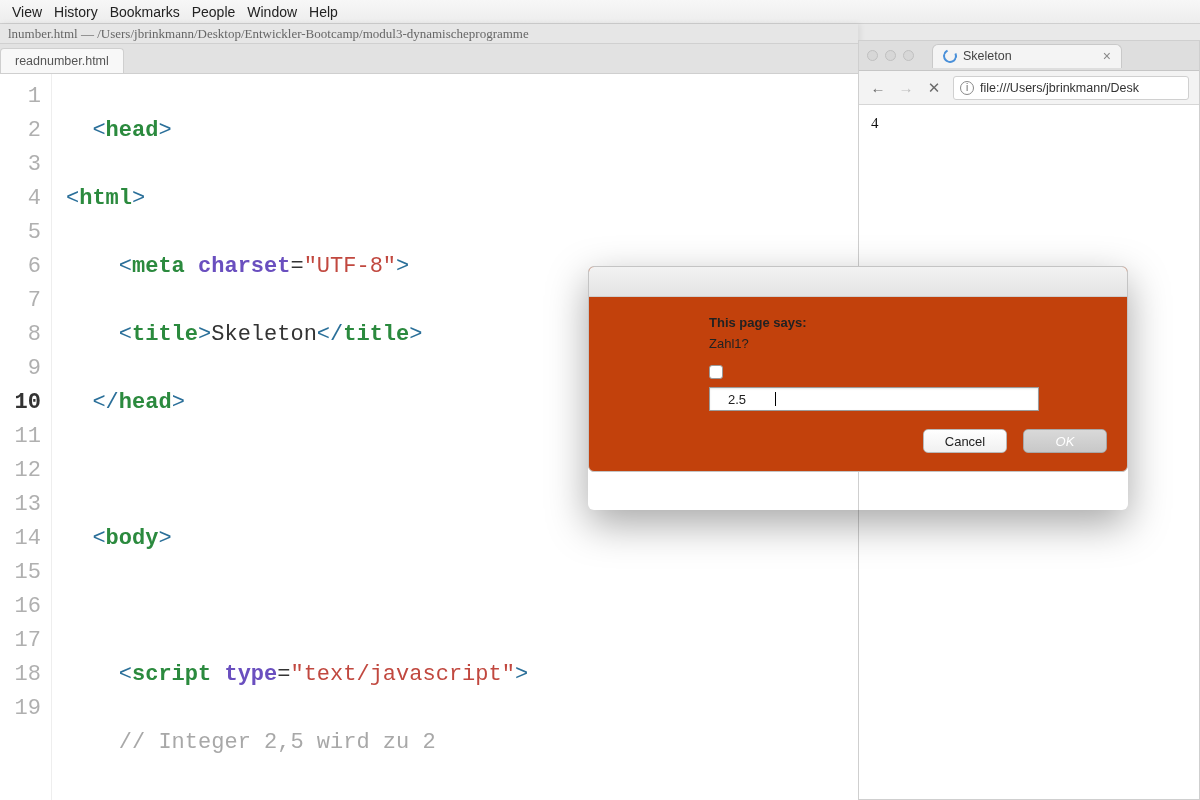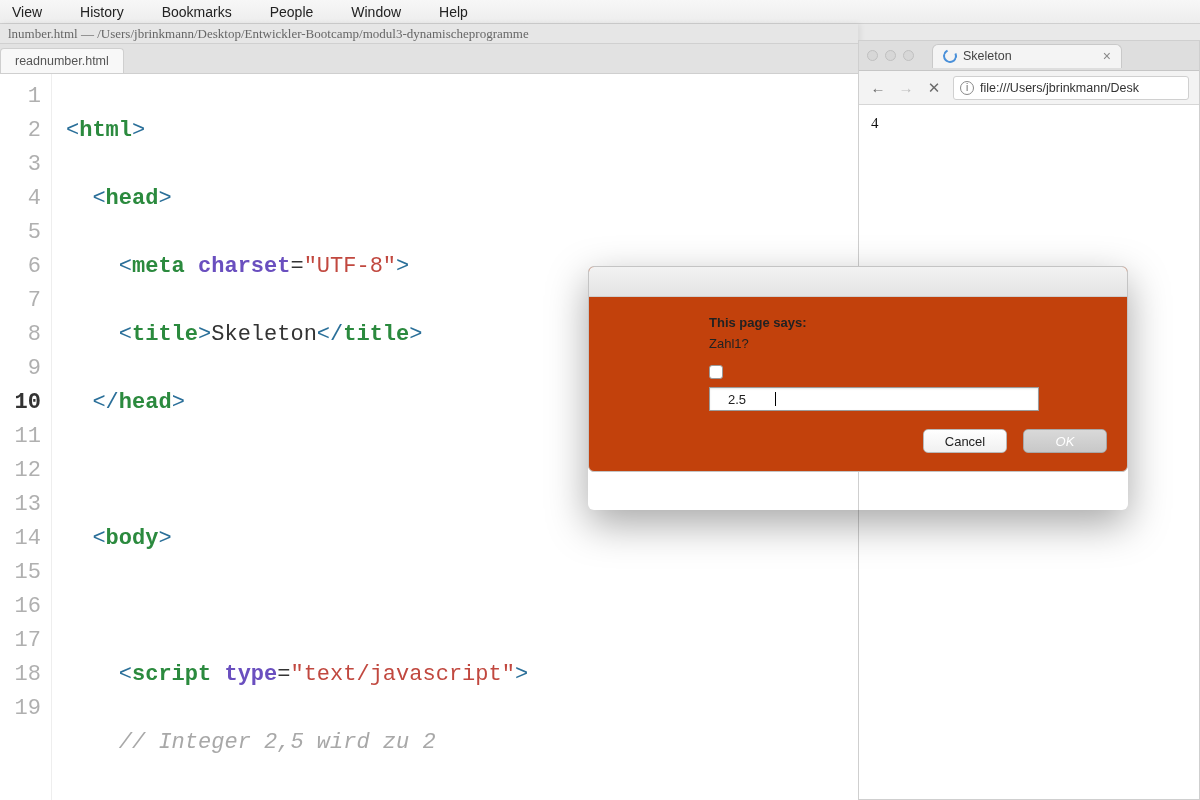--- a/index.html
+++ b/index.html
@@ -1,38 +1,38 @@
 <!DOCTYPE html>
 <html><head>
 <meta charset="utf-8">
 <style>
   * { box-sizing: border-box; margin: 0; padding: 0; }
   html, body { width: 1200px; height: 800px; overflow: hidden; font-family: -apple-system, "Helvetica Neue", Arial, sans-serif; background:#e9e9e9; }
   
-  .menubar { height:24px; background:linear-gradient(#f7f7f7,#ededed); border-bottom:1px solid #cfcfcf; display:flex; align-items:center; padding:0 12px; gap:38px; font-size:14px; color:#222;}
+  .menubar { height:24px; background:linear-gradient(#f7f7f7,#ededed); border-bottom:1px solid #cfcfcf; display:flex; align-items:center; padding:0 12px; gap:12px; font-size:14px; color:#222;}
   .menubar span { cursor:default; }
   
   .editor-window { position:absolute; left:0; top:24px; width:858px; height:776px; background:#fff; box-shadow: 2px 0 6px rgba(0,0,0,.08);}
   .editor-titlebar { height:20px; background:#e6e6e6; border-bottom:1px solid #d0d0d0; font-size:13px; color:#666; display:flex; align-items:center; padding:0 8px; white-space:nowrap; overflow:hidden;font-family:Liberation Serif, serif;}
   .editor-tabs { height:30px; background:#e2e2e2; border-bottom:1px solid #cfcfcf; display:flex; align-items:flex-end; padding-left:0;}
   .editor-tab { background:#f8f8f8; border:1px solid #cfcfcf; border-bottom:none; border-radius:4px 4px 0 0; padding:5px 14px; font-size:12.5px; color:#555;}
   .code-area { position:relative; height:calc(100% - 50px); display:flex; font-family: Menlo, Consolas, "Courier New", monospace; font-size:22px; line-height:34px;}
   .gutter { width:52px; text-align:right; padding:6px 10px 6px 0; color:#b0b0b0; background:#fff; border-right:1px solid #eee; user-select:none;}
   .gutter .ln { height:34px; }
   .gutter .ln.cur { color:#333; font-weight:600;}
   .code { padding:6px 0 6px 14px; white-space:pre; color:#333;}
   .code .row { height:34px; }
   .tag-ang { color:#2a6f99; }
   .tag-name { color:#2b8a3e; font-weight:600; }
   .attr-name { color:#6a4fbf; font-weight:600;}
   .attr-eq { color:#333;}
   .str { color:#c1483f; }
   .kw { color:#b06224; font-weight:600;}
   .fn { color:#2a7d8c;}
-  .comment { color:#a8a8a8; font-style:italic;}
+  .comment { color:#a8a8a8; }
   .txt { color:#333;}
   
   .browser { position:absolute; right:0; top:40px; width:342px; height:760px; background:#fff; border:1px solid #cfcfcf; }
   .chrome-top { height:30px; background:#dedede; display:flex; align-items:center; padding:0 8px; gap:6px; border-bottom:1px solid #c6c6c6;}
   .traffic { display:flex; gap:7px; }
   .traffic i { width:11px; height:11px; border-radius:50%; display:block; background:#d7d7d7; border:1px solid #c0c0c0;}
   .chrome-tab { margin-left:12px; background:#f4f4f4; border:1px solid #c9c9c9; border-bottom:none; border-radius:6px 6px 0 0; height:24px; display:flex; align-items:center; gap:6px; padding:0 10px; font-size:12.5px; color:#444; min-width:190px;}
   .chrome-tab .favicon { width:14px; height:14px; border:2px solid #4a90d9; border-radius:50%; border-top-color:transparent; transform:rotate(20deg);}
   .chrome-tab .tab-x { margin-left:auto; color:#888; font-size:14px;}
   .toolbar { height:34px; background:#f3f3f3; border-bottom:1px solid #d6d6d6; display:flex; align-items:center; gap:10px; padding:0 10px; font-size:15px; color:#6a6a6a;}
@@ -91,22 +91,22 @@
         <div class="ln">12</div>
         <div class="ln">13</div>
         <div class="ln">14</div>
         <div class="ln">15</div>
         <div class="ln">16</div>
         <div class="ln">17</div>
         <div class="ln">18</div>
         <div class="ln">19</div>
     </div>
     <div class="code">
+<div class="row"><span class="tag-ang">  &lt;</span><span class="tag-name">head</span><span class="tag-ang">&gt;</span></div>
 <div class="row"><span class="tag-ang">&lt;</span><span class="tag-name">html</span><span class="tag-ang">&gt;</span></div>
-<div class="row"><span class="tag-ang">  &lt;</span><span class="tag-name">head</span><span class="tag-ang">&gt;</span></div>
 <div class="row"><span class="tag-ang">    &lt;</span><span class="tag-name">meta</span><span> </span><span class="attr-name">charset</span><span class="attr-eq">=</span><span class="str">"UTF-8"</span><span class="tag-ang">&gt;</span></div>
 <div class="row"><span class="tag-ang">    &lt;</span><span class="tag-name">title</span><span class="tag-ang">&gt;</span><span class="txt">Skeleton</span><span class="tag-ang">&lt;/</span><span class="tag-name">title</span><span class="tag-ang">&gt;</span></div>
 <div class="row"><span class="tag-ang">  &lt;/</span><span class="tag-name">head</span><span class="tag-ang">&gt;</span></div>
 <div class="row"></div>
 <div class="row"><span class="tag-ang">  &lt;</span><span class="tag-name">body</span><span class="tag-ang">&gt;</span></div>
 <div class="row"></div>
 <div class="row"><span class="tag-ang">    &lt;</span><span class="tag-name">script</span><span> </span><span class="attr-name">type</span><span class="attr-eq">=</span><span class="str">"text/javascript"</span><span class="tag-ang">&gt;</span></div>
 <div class="row"><span class="comment">    // Integer 2,5 wird zu 2</span></div>
 <div class="row"><span>    </span><span class="kw">var</span><span> </span><span class="txt">zahl1 = </span><span class="fn">parseFloat</span><span>(</span><span class="fn">prompt</span><span>(</span><span class="str">"Zahl</span></div>
 

